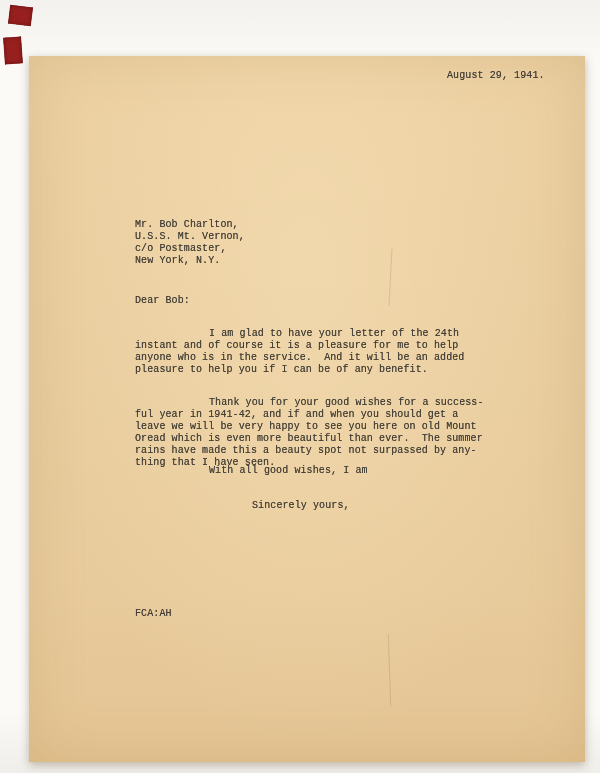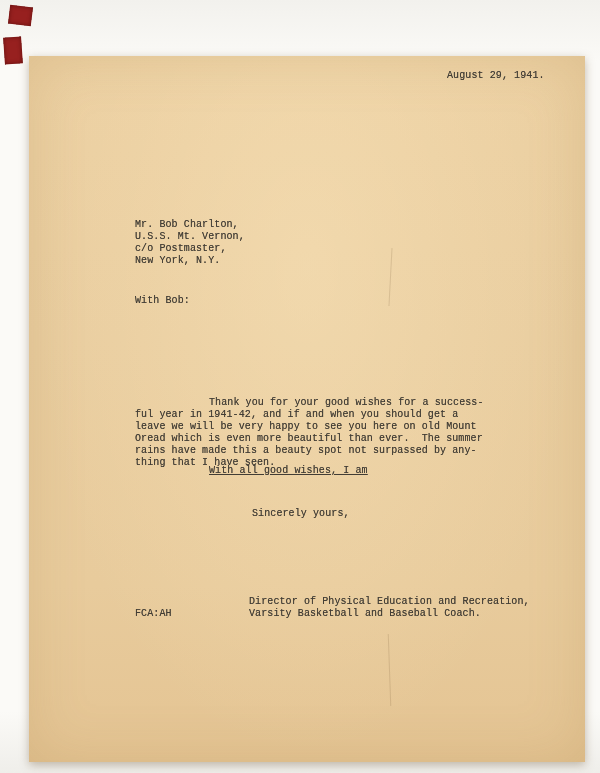--- a/index.html
+++ b/index.html
@@ -62,22 +62,22 @@
     white-space: pre;
     letter-spacing: 0.1px;
     text-shadow: 0 0 0.4px rgba(66,61,53,0.7);
   }
   .para { text-indent: 74px; }
   .t-date      { left: 418px; top: 14px; }
   .t-recipient { left: 106px; top: 163px; }
   .t-salute    { left: 106px; top: 239px; }
   .t-para1     { left: 106px; top: 272px; }
   .t-para2     { left: 106px; top: 329px; margin-top: 12px; }
-  .t-closing   { left: 180px; top: 409px; text-decoration: underline; }
-  .t-signoff   { left: 223px; top: 444px; margin-top: 8px; }
+  .t-closing   { left: 180px; top: 409px; }
+  .t-signoff   { left: 223px; top: 444px; }
   .t-sig       { left: 220px; top: 540px; }
   .t-ref       { left: 106px; top: 552px; font-family: Liberation Mono, monospace; }
 </style>
 </head>
 <body>
 
 <div class="scan-bg"></div>
 
 <div class="red-fragment red-frag-1"></div>
 <div class="red-fragment red-frag-2"></div>
@@ -86,31 +86,33 @@
   <div class="crease crease-1"></div>
   <div class="crease crease-2"></div>
 
   <div class="type t-date">August 29, 1941.</div>
 
   <div class="type t-recipient">Mr. Bob Charlton,
 U.S.S. Mt. Vernon,
 c/o Postmaster,
 New York, N.Y.</div>
 
-  <div class="type t-salute">With Bob:</div>
+  <div class="type t-salute">Dear Bob:</div>
 
+  <div class="type para t-para1">I am glad to have your letter of the 24th
+instant and of course it is a pleasure for me to help
+anyone who is in the service.  And it will be an added
+pleasure to help you if I can be of any benefit.</div>
 
   <div class="type para t-para2">Thank you for your good wishes for a success-
 ful year in 1941-42, and if and when you should get a
 leave we will be very happy to see you here on old Mount
 Oread which is even more beautiful than ever.  The summer
 rains have made this a beauty spot not surpassed by any-
 thing that I have seen.</div>
 
   <div class="type t-closing">With all good wishes, I am</div>
 
   <div class="type t-signoff">Sincerely yours,</div>
 
-  <div class="type t-sig">Director of Physical Education and Recreation,
-Varsity Basketball and Baseball Coach.</div>
 
   <div class="type t-ref">FCA:AH</div>
 </div>
 
 </body></html>

